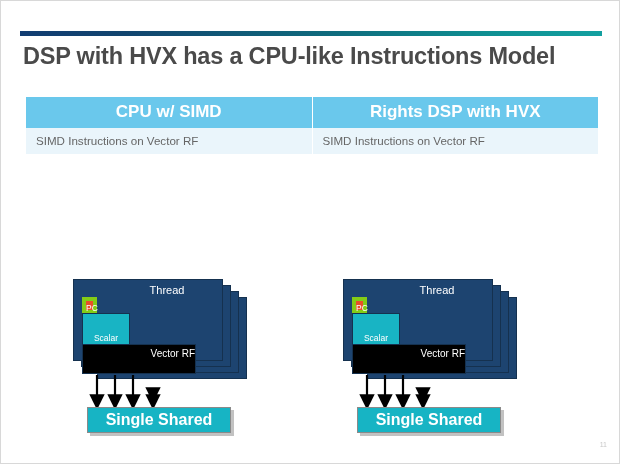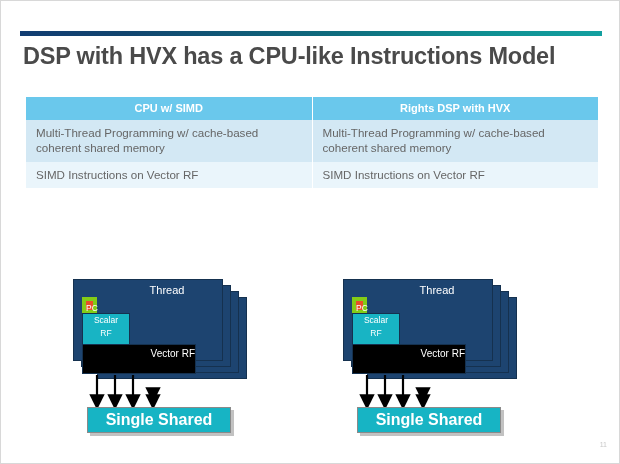--- a/index.html
+++ b/index.html
@@ -53,21 +53,21 @@
     position: absolute;
     left: 25px;
     top: 96px;
     width: 572px;
     border-collapse: collapse;
     table-layout: fixed;
   }
   #compare-table th {
     background: #6ac8ec;
     color: #ffffff;
-    font-size: 11px;
+    font-size: 17px;
     font-weight: bold;
     text-align: center;
     padding: 5px 0 6px 0;
     border-right: 1px solid #ffffff;
   }
   #compare-table th:last-child { border-right: none; }
   #compare-table td {
     font-size: 11.6px;
     color: #666666;
     padding: 5px 10px 6px 10px;
@@ -141,21 +141,21 @@
     left: 8px;
     top: 33px;
     width: 48px;
     height: 32px;
     background: #18b4c4;
     border: 1px solid #15314f;
     box-sizing: border-box;
     color: #ffffff;
     font-size: 8.5px;
     text-align: center;
-    padding-top: 0;
+    padding-top: 18px;
   }
   .box-scalar .l2line { display: block; line-height: 13px; }
   .box-vector {
     position: absolute;
     left: 8px;
     top: 64px;
     width: 114px;
     height: 30px;
     background: #000000;
     border: 1px solid #15314f;
@@ -215,24 +215,20 @@
   <div id="page-title">DSP with HVX has a CPU-like Instructions Model</div>
 
   <table id="compare-table">
     <thead>
       <tr>
         <th>CPU w/ SIMD</th>
         <th>Rights DSP with HVX</th>
       </tr>
     </thead>
     <tbody>
-      <tr class="row-a">
-        <td>Multi-Thread Programming w/ cache-based coherent shared memory</td>
-        <td>Multi-Thread Programming w/ cache-based coherent shared memory</td>
-      </tr>
       <tr class="row-b">
         <td>SIMD Instructions on Vector RF</td>
         <td>SIMD Instructions on Vector RF</td>
       </tr>
     </tbody>
   </table>
 
   <div class="diagram" id="diagram-left">
 
     <div class="thread-stack">

